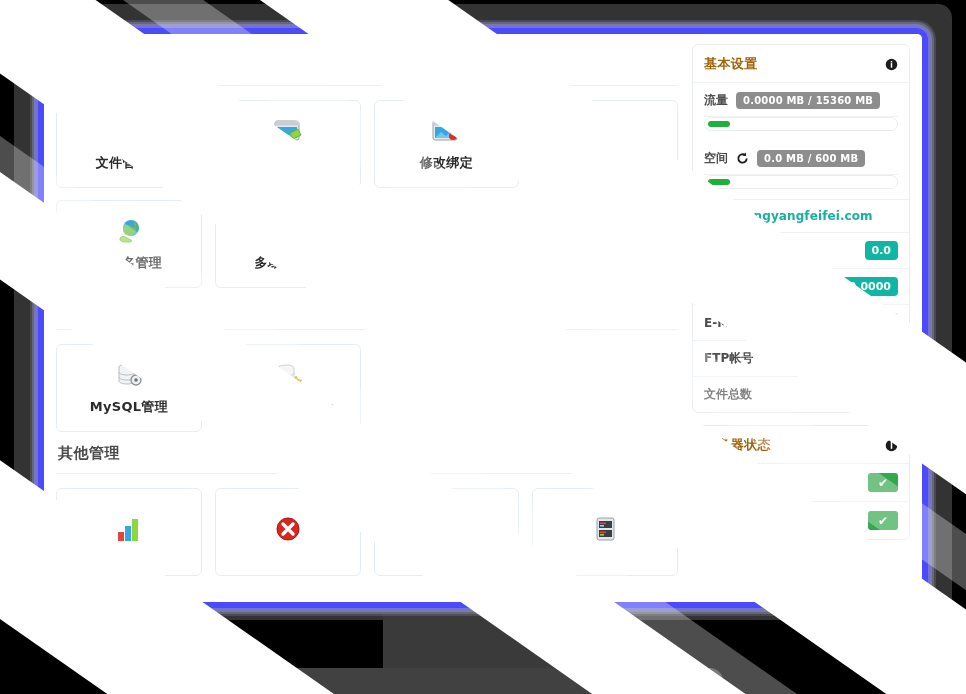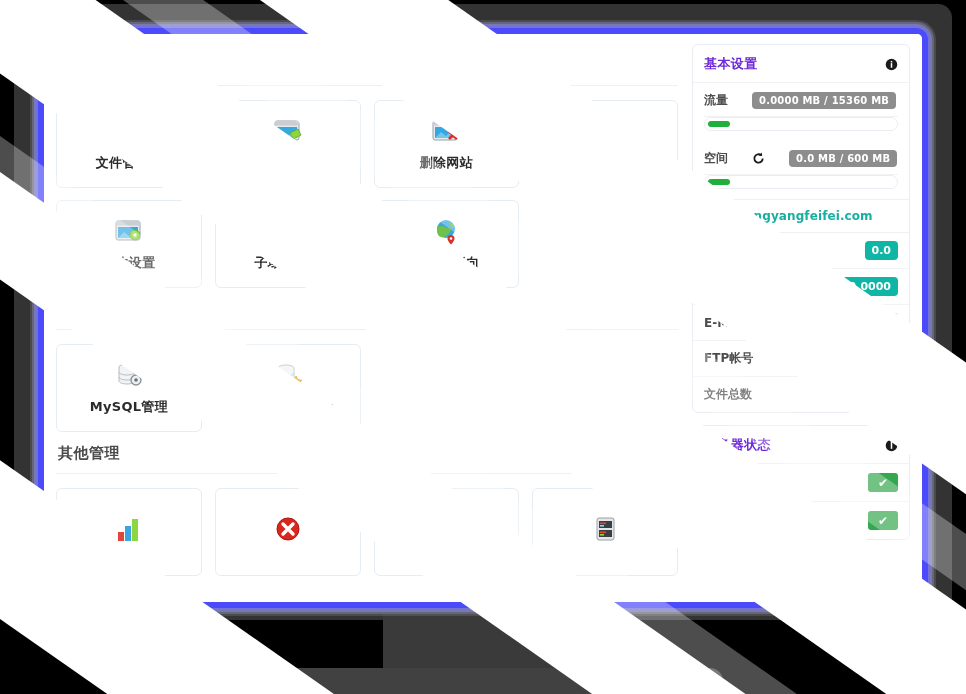--- a/index.html
+++ b/index.html
@@ -114,23 +114,23 @@
     background: #fff;
     border: 1px solid #e9edf1;
     border-radius: 6px;
     margin-bottom: 12px;
   }
   .card-head {
     display: flex; align-items: center; justify-content: space-between;
     padding: 10px 11px 9px 11px;
     border-bottom: 1px solid #f0f2f5;
   }
-  .card-head .ttl { font-size: 13px; font-weight: bold; color: #6d28d9; letter-spacing:.4px;}
+  .card-head .ttl { font-size: 13px; font-weight: bold; color: #a16207; letter-spacing:.4px;}
   .meter-row {
-    display: flex; align-items: center; gap: 24px;
+    display: flex; align-items: center; gap: 8px;
     padding: 9px 11px 7px 11px;
   }
   .meter-row .mlabel { font-size: 12px; font-weight: bold; color: #4d4d4d; white-space: nowrap; }
   .badge-grey {
     background: #8d8d8d;
     color: #fff;
     font-size: 10px;
     font-weight: bold;
     border-radius: 4px;
     padding: 3px 7px;
@@ -243,30 +243,20 @@
               <svg class="ico" viewBox="0 0 34 30">
                 <rect x="4" y="4" width="24" height="19" rx="2" fill="#e6e9ec" stroke="#9aa2aa"></rect>
                 <rect x="4" y="4" width="24" height="4.5" fill="#c8ced4"></rect>
                 <rect x="6" y="10" width="20" height="11" fill="#35a8e0"></rect>
                 <path d="M6 21l6-6 5 4 4-4 5 6z" fill="#6fc7f0"></path>
                 <path d="M19 16l8-4 3 6-8 4z" fill="#8ed63f" stroke="#5ea820" stroke-width=".8"></path>
               </svg>
               <span class="tile-label">添加域名</span>
             </div>
 
-            <div class="tile">
-              <svg class="ico" viewBox="0 0 34 30">
-                <rect x="4" y="4" width="24" height="19" rx="2" fill="#e6e9ec" stroke="#9aa2aa"></rect>
-                <rect x="4" y="4" width="24" height="4.5" fill="#c8ced4"></rect>
-                <rect x="6" y="10" width="20" height="11" fill="#35a8e0"></rect>
-                <path d="M6 21l6-6 5 4 4-4 5 6z" fill="#6fc7f0"></path>
-                <path d="M21 13l3 3 3-3 2 2-3 3 3 3-2 2-3-3-3 3-2-2 3-3-3-3z" fill="#d93025"></path>
-              </svg>
-              <span class="tile-label">删除网站</span>
-            </div>
 
             <div class="tile">
               <svg class="ico" viewBox="0 0 34 30">
                 <rect x="4" y="4" width="24" height="19" rx="2" fill="#e6e9ec" stroke="#9aa2aa"></rect>
                 <rect x="4" y="4" width="24" height="4.5" fill="#c8ced4"></rect>
                 <rect x="6" y="10" width="20" height="11" fill="#35a8e0"></rect>
                 <path d="M6 21l6-6 5 4 4-4 5 6z" fill="#6fc7f0"></path>
                 <circle cx="24" cy="19" r="4" fill="#d93025"></circle>
                 <rect x="22.5" y="12" width="3" height="6" fill="#c8ced4" stroke="#888" stroke-width=".6"></rect>
               </svg>

